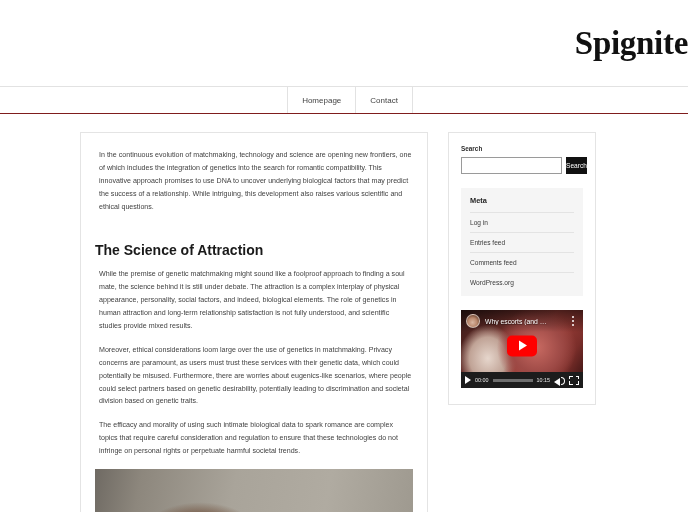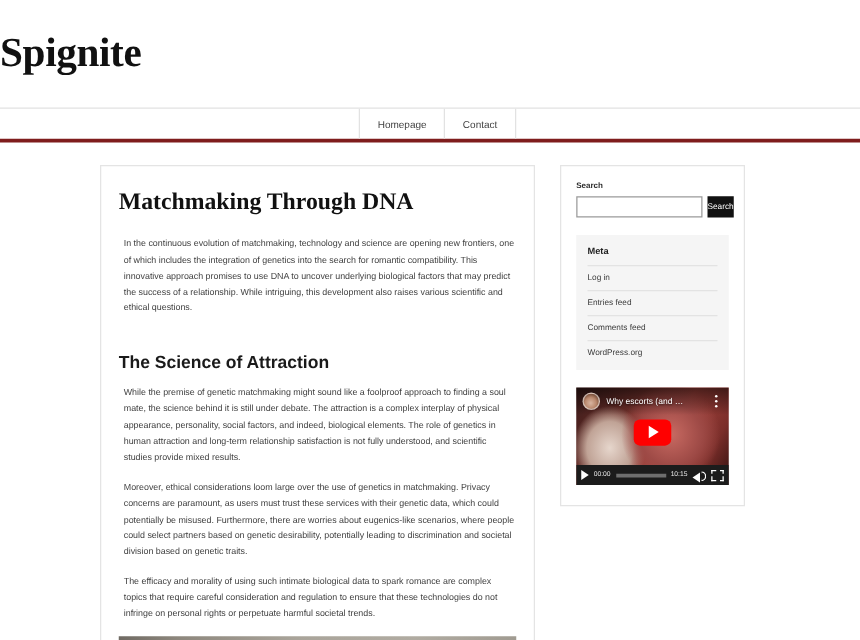--- a/index.html
+++ b/index.html
@@ -10,37 +10,37 @@
     background: #ffffff;
     font-family: "Liberation Sans", sans-serif;
     overflow: hidden;
   }
 
   
   .site-header {
     height: 86px;
     display: flex;
     align-items: center;
-    justify-content: flex-start;
+    justify-content: flex-end;
     background: #ffffff;
   }
   .site-title {
     font-family: "Liberation Serif", serif;
     font-weight: 700;
     font-size: 33px;
     letter-spacing: -0.3px;
     color: #111111;
     line-height: 1;
   }
 
   
   .nav-bar {
     height: 28px;
     border-top: 1px solid #e2e2e2;
-    border-bottom: 3px solid #7f1d1d;
+    border-bottom: 1px solid #7f1d1d;
     display: flex;
     justify-content: center;
     align-items: stretch;
     background: #ffffff;
     padding-left: 12px;
   }
   .nav-inner {
     display: flex;
     align-items: stretch;
   }
@@ -308,21 +308,20 @@
 <nav class="nav-bar">
   <div class="nav-inner">
     <a class="nav-item">Homepage</a>
     <a class="nav-item">Contact</a>
   </div>
 </nav>
 
 <div class="page">
 
   <main class="content-card">
-    <h2 class="post-title">Matchmaking Through DNA</h2>
     <p class="para">In the continuous evolution of matchmaking, technology and science are opening new frontiers, one of which includes the integration of genetics into the search for romantic compatibility. This innovative approach promises to use DNA to uncover underlying biological factors that may predict the success of a relationship. While intriguing, this development also raises various scientific and ethical questions.</p>
     <h3 class="section-heading">The Science of Attraction</h3>
     <p class="para">While the premise of genetic matchmaking might sound like a foolproof approach to finding a soul mate, the science behind it is still under debate. The attraction is a complex interplay of physical appearance, personality, social factors, and indeed, biological elements. The role of genetics in human attraction and long-term relationship satisfaction is not fully understood, and scientific studies provide mixed results.</p>
     <p class="para">Moreover, ethical considerations loom large over the use of genetics in matchmaking. Privacy concerns are paramount, as users must trust these services with their genetic data, which could potentially be misused. Furthermore, there are worries about eugenics-like scenarios, where people could select partners based on genetic desirability, potentially leading to discrimination and societal division based on genetic traits.</p>
     <p class="para">The efficacy and morality of using such intimate biological data to spark romance are complex topics that require careful consideration and regulation to ensure that these technologies do not infringe on personal rights or perpetuate harmful societal trends.</p>
     <div class="post-image"></div>
   </main>
 
   <aside class="sidebar-card">
 

